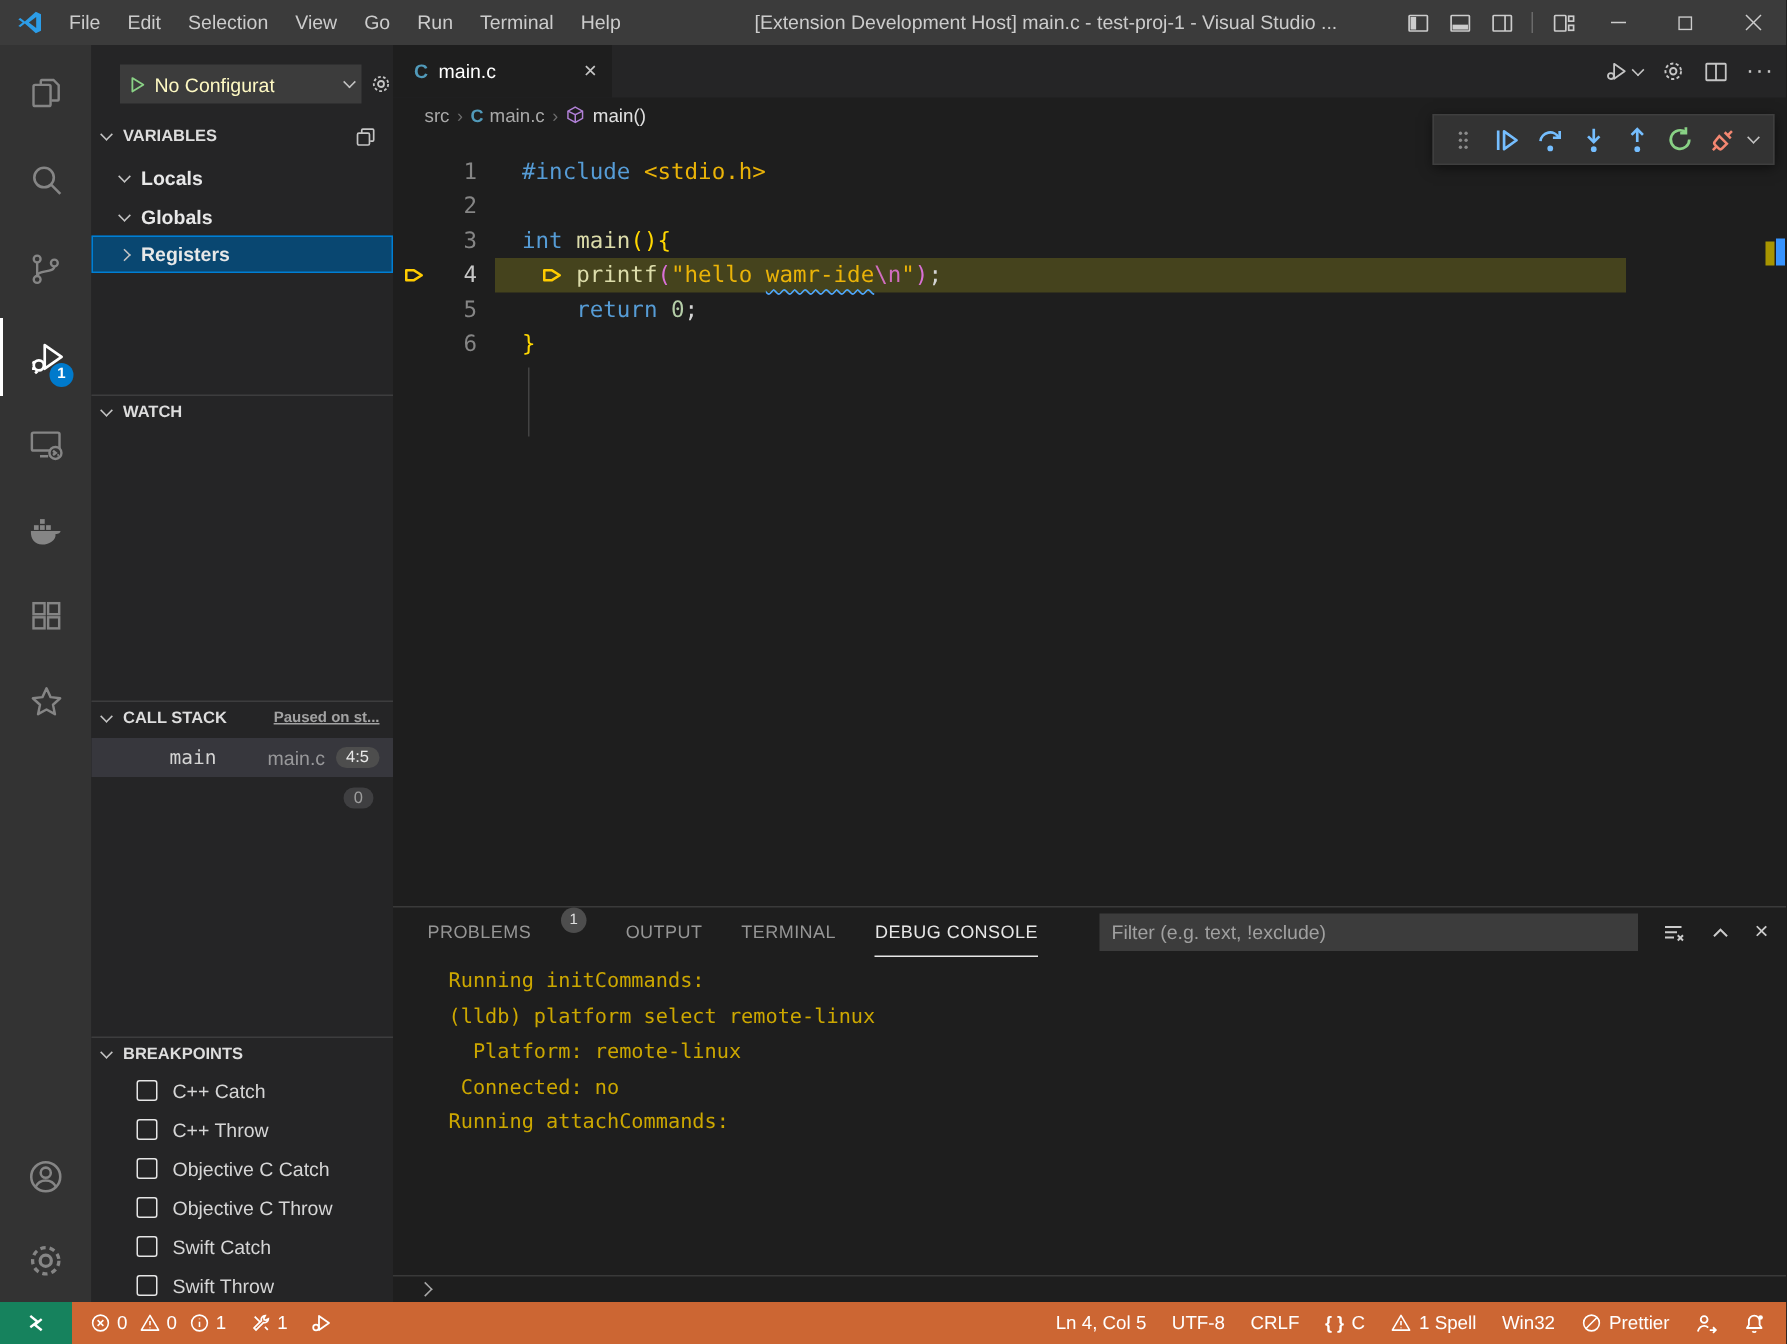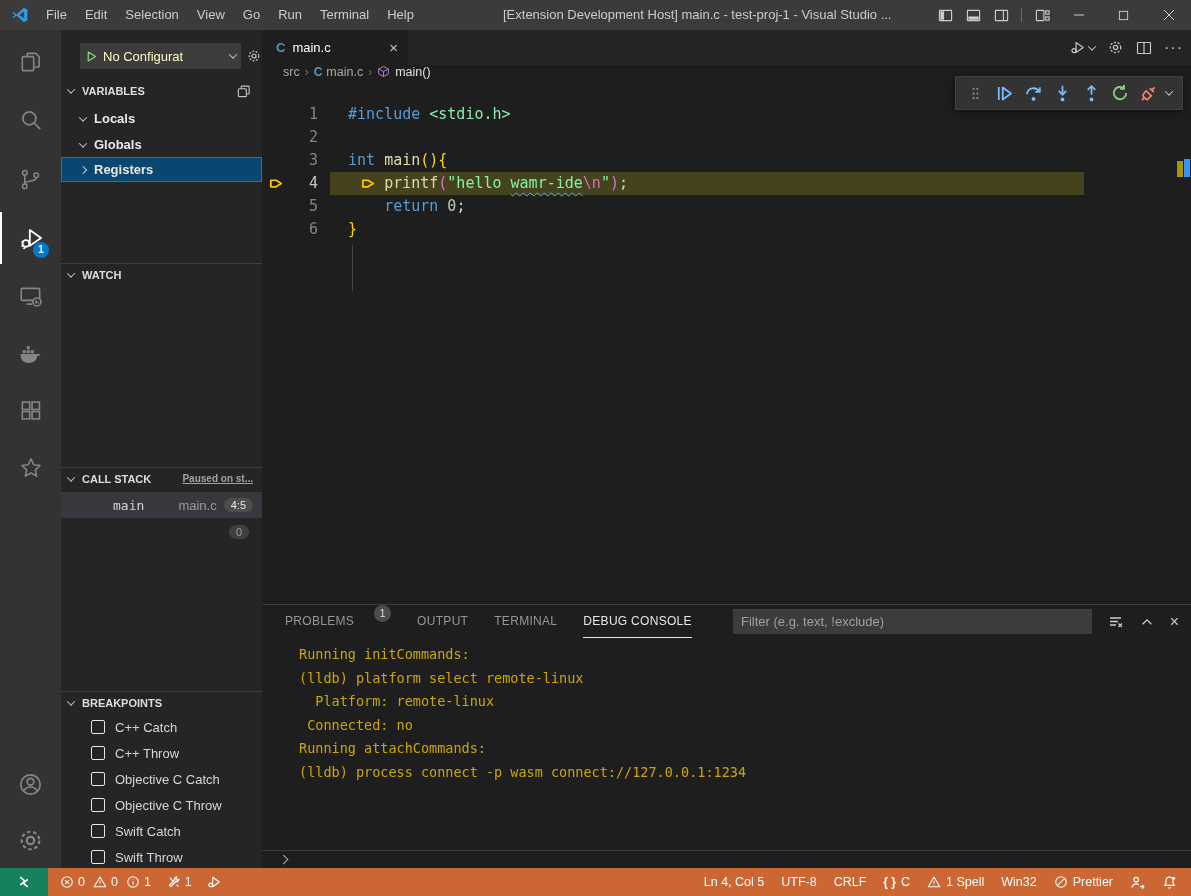--- a/index.html
+++ b/index.html
@@ -53,36 +53,36 @@
   .cb { width:14px; height:14px; border:1.6px solid #E6E6E6; background:#252526; margin:0 10px 0 30px; border-radius:2px; }
 
   
   .editor { position:absolute; left:262px; top:30px; width:929px; height:574px; background:#1E1E1E; }
   .tabbar { position:absolute; left:0; top:0; width:929px; height:35px; background:#252526; display:flex; }
   .tab { width:146px; height:35px; background:#1E1E1E; display:flex; align-items:center; padding:0 10px 0 14px; }
   .tab .c-icon { color:#519ABA; font-weight:bold; font-size:13px; font-family:"Liberation Sans",sans-serif; }
   .tab .tab-label { color:#FFFFFF; margin-left:7px; }
   .tab .tab-close { margin-left:auto; color:#C5C5C5; font-size:15px; }
   .editor-actions { position:absolute; right:8px; top:0; height:35px; display:flex; align-items:center; gap:12px; color:#C5C5C5; }
-  .breadcrumbs { position:absolute; left:0; top:35px; width:929px; height:23px; display:flex; align-items:flex-start;
+  .breadcrumbs { position:absolute; left:0; top:35px; width:929px; height:23px; display:flex; align-items:center;
                  color:#A9A9A9; font-size:12.5px; padding-left:21px; }
   .bc-sep { margin:0 5px; color:#6e6e6e; font-size:12px; }
   .bc-cicon { color:#519ABA; font-weight:bold; margin-right:4px; font-size:12px; }
   .bc-last { color:#E0E0E0; }
 
   #code-lines { position:absolute; left:0; top:73px; width:929px; height:480px; }
   .cl { position:absolute; left:0; width:929px; height:23px; }
   .cl .ln { position:absolute; left:28px; width:28px; text-align:right; color:#858585;
             font:15px "DejaVu Sans Mono",monospace; line-height:23px; }
   .cl .tx { position:absolute; left:86px; font:15px "DejaVu Sans Mono",monospace; line-height:23px; white-space:pre; color:#D4D4D4; }
   .cl.cur::before { content:""; position:absolute; left:68px; width:754px; top:0; bottom:0; background:#45431D; }
   .cl.cur .ln { color:#C6C6C6; }
   .cl .garrow { position:absolute; left:6px; top:4px; }
   .cl .iarrow { position:absolute; left:98px; top:4px; }
-  .tk-kw { color:#569CD6; } .tk-fn { color:#DCDCAA; } .tk-str { color:#86efac; }
+  .tk-kw { color:#569CD6; } .tk-fn { color:#DCDCAA; } .tk-str { color:#eab308; }
   .tk-esc { color:#D16DC0; } .tk-b1 { color:#FFD700; } .tk-b2 { color:#DA70D6; }
   .tk-pl { color:#D4D4D4; } .tk-num { color:#B5CEA8; } .tk-ws { color:#D4D4D4; }
   .squiggle { text-decoration:underline; text-decoration-style:wavy; text-decoration-color:#4FA8FF; text-decoration-thickness:1px; text-underline-offset:4px; }
   .indent-guide { position:absolute; left:90px; top:142px; width:1px; height:46px; background:#434343; }
   .ov-mark { position:absolute; }
 
   .dbgbar { position:absolute; left:693px; top:46px; width:228px; height:34px; background:#333333;
             border:1px solid #3F3F3F; box-shadow:0 2px 8px rgba(0,0,0,.5); display:flex; align-items:center; gap:5px; padding:0 7px; z-index:6; }
   .dbg-btn { width:24px; height:24px; display:flex; align-items:center; justify-content:center; }
 
@@ -516,21 +516,20 @@
           </svg>
       </span>
       <span style="font-size:16px">×</span>
     </div>
     <div id="console-lines">
         <div class="con-line">Running initCommands:</div>
         <div class="con-line">(lldb) platform select remote-linux</div>
         <div class="con-line">  Platform: remote-linux</div>
         <div class="con-line"> Connected: no</div>
         <div class="con-line">Running attachCommands:</div>
-        <div class="con-line">(lldb) process connect -p wasm connect://127.0.0.1:1234</div>
       </div>
     <div class="console-prompt">
       <span class="chev right"></span>
     </div>
   </div>
 
   <div class="statusbar">
     <div class="sb-remote">
       <svg width="16" height="16" viewBox="0 0 16 16" fill="none" stroke="#FFFFFF" stroke-width="1.6">
           <path d="M4.2 3.2 9 7.2 4.2 10.8"></path>

